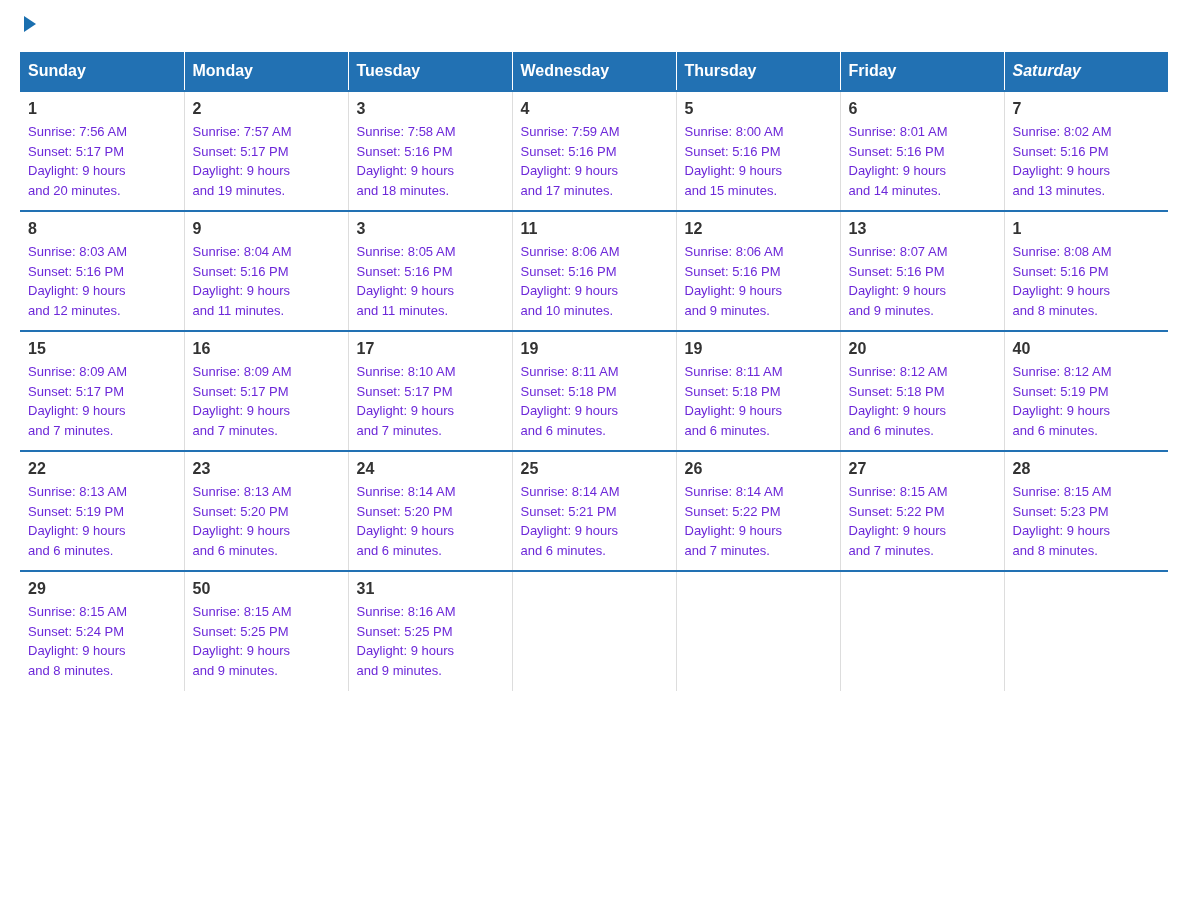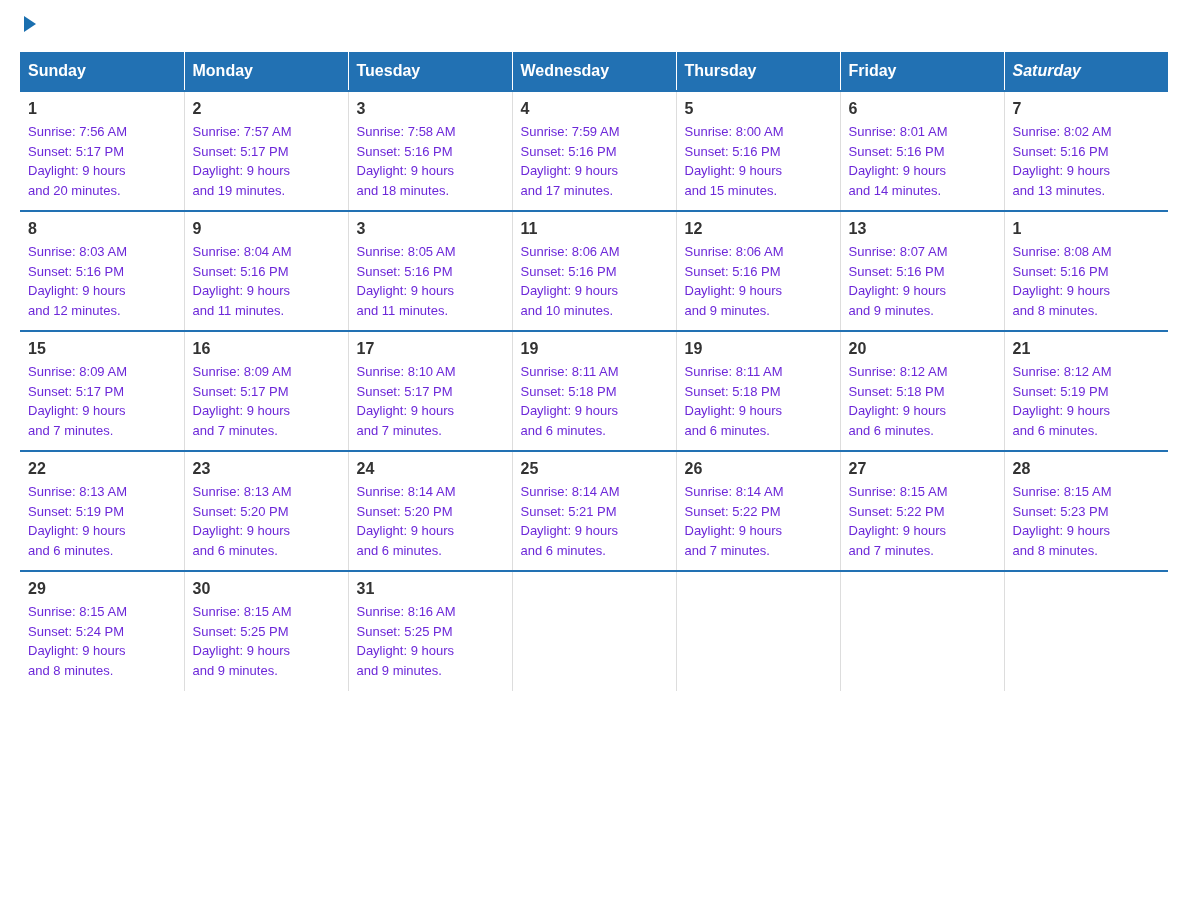--- a/index.html
+++ b/index.html
@@ -218,21 +218,21 @@
         </td>
         <td>
           <div class="day-number">19</div>
           <div class="day-info">Sunrise: 8:11 AM<br>Sunset: 5:18 PM<br>Daylight: 9 hours<br>and 6 minutes.</div>
         </td>
         <td>
           <div class="day-number">20</div>
           <div class="day-info">Sunrise: 8:12 AM<br>Sunset: 5:18 PM<br>Daylight: 9 hours<br>and 6 minutes.</div>
         </td>
         <td>
-          <div class="day-number">21</div>
+          <div class="day-number">40</div>
           <div class="day-info">Sunrise: 8:12 AM<br>Sunset: 5:19 PM<br>Daylight: 9 hours<br>and 6 minutes.</div>
         </td>
       </tr>
       <tr>
         <td>
           <div class="day-number">22</div>
           <div class="day-info">Sunrise: 8:13 AM<br>Sunset: 5:19 PM<br>Daylight: 9 hours<br>and 6 minutes.</div>
         </td>
         <td>
           <div class="day-number">23</div>
@@ -258,21 +258,21 @@
           <div class="day-number">28</div>
           <div class="day-info">Sunrise: 8:15 AM<br>Sunset: 5:23 PM<br>Daylight: 9 hours<br>and 8 minutes.</div>
         </td>
       </tr>
       <tr>
         <td>
           <div class="day-number">29</div>
           <div class="day-info">Sunrise: 8:15 AM<br>Sunset: 5:24 PM<br>Daylight: 9 hours<br>and 8 minutes.</div>
         </td>
         <td>
-          <div class="day-number">30</div>
+          <div class="day-number">50</div>
           <div class="day-info">Sunrise: 8:15 AM<br>Sunset: 5:25 PM<br>Daylight: 9 hours<br>and 9 minutes.</div>
         </td>
         <td>
           <div class="day-number">31</div>
           <div class="day-info">Sunrise: 8:16 AM<br>Sunset: 5:25 PM<br>Daylight: 9 hours<br>and 9 minutes.</div>
         </td>
         <td class="empty-cell"></td>
         <td class="empty-cell"></td>
         <td class="empty-cell"></td>
         <td class="empty-cell"></td>

